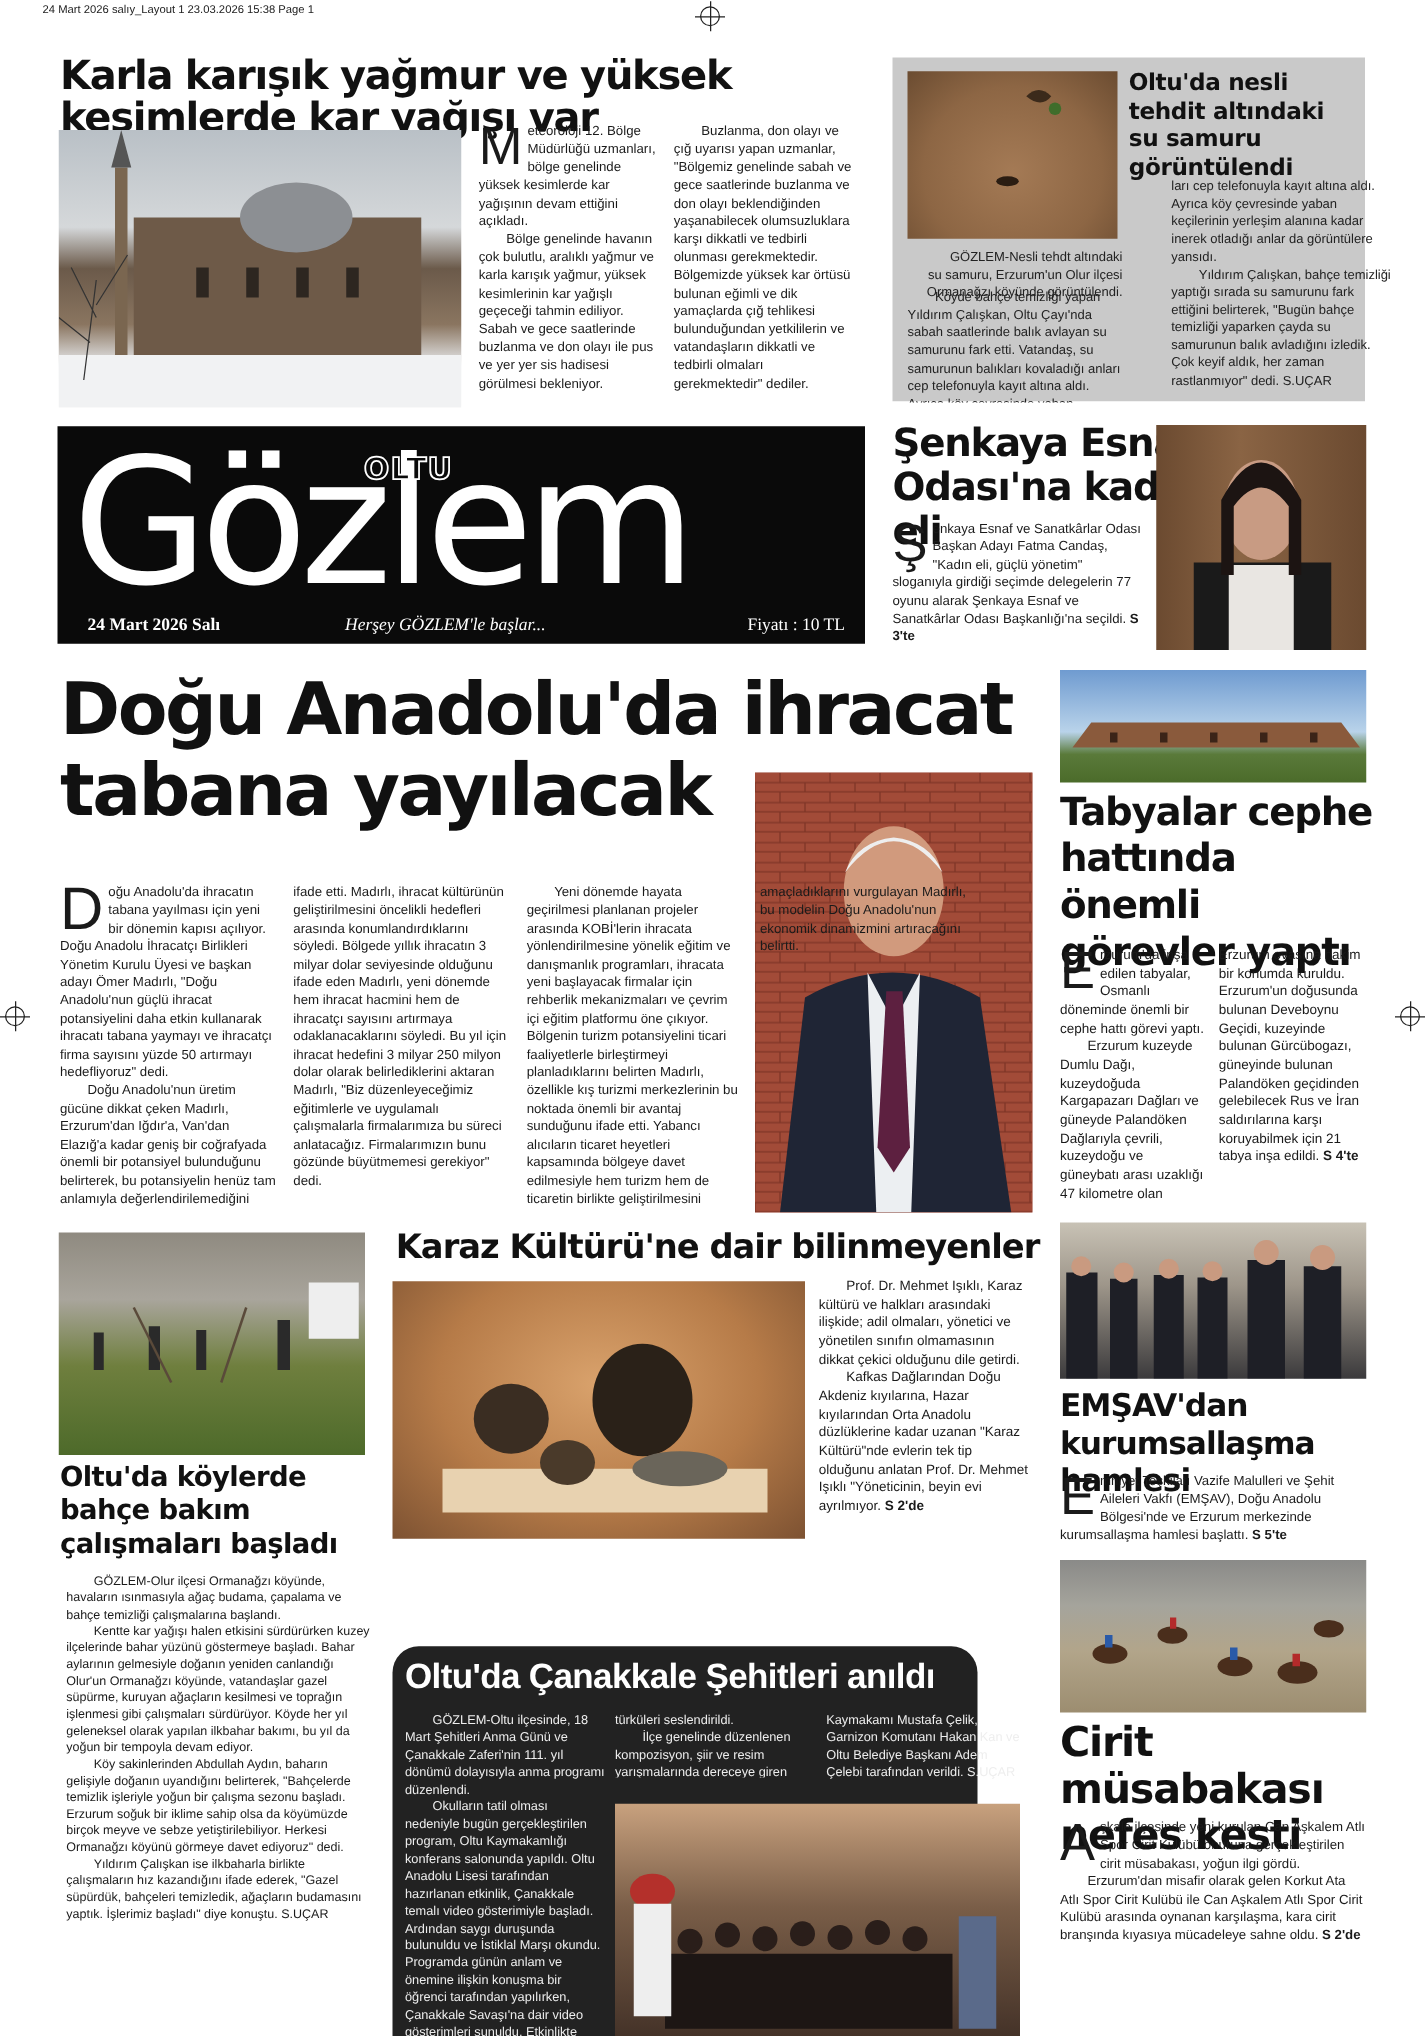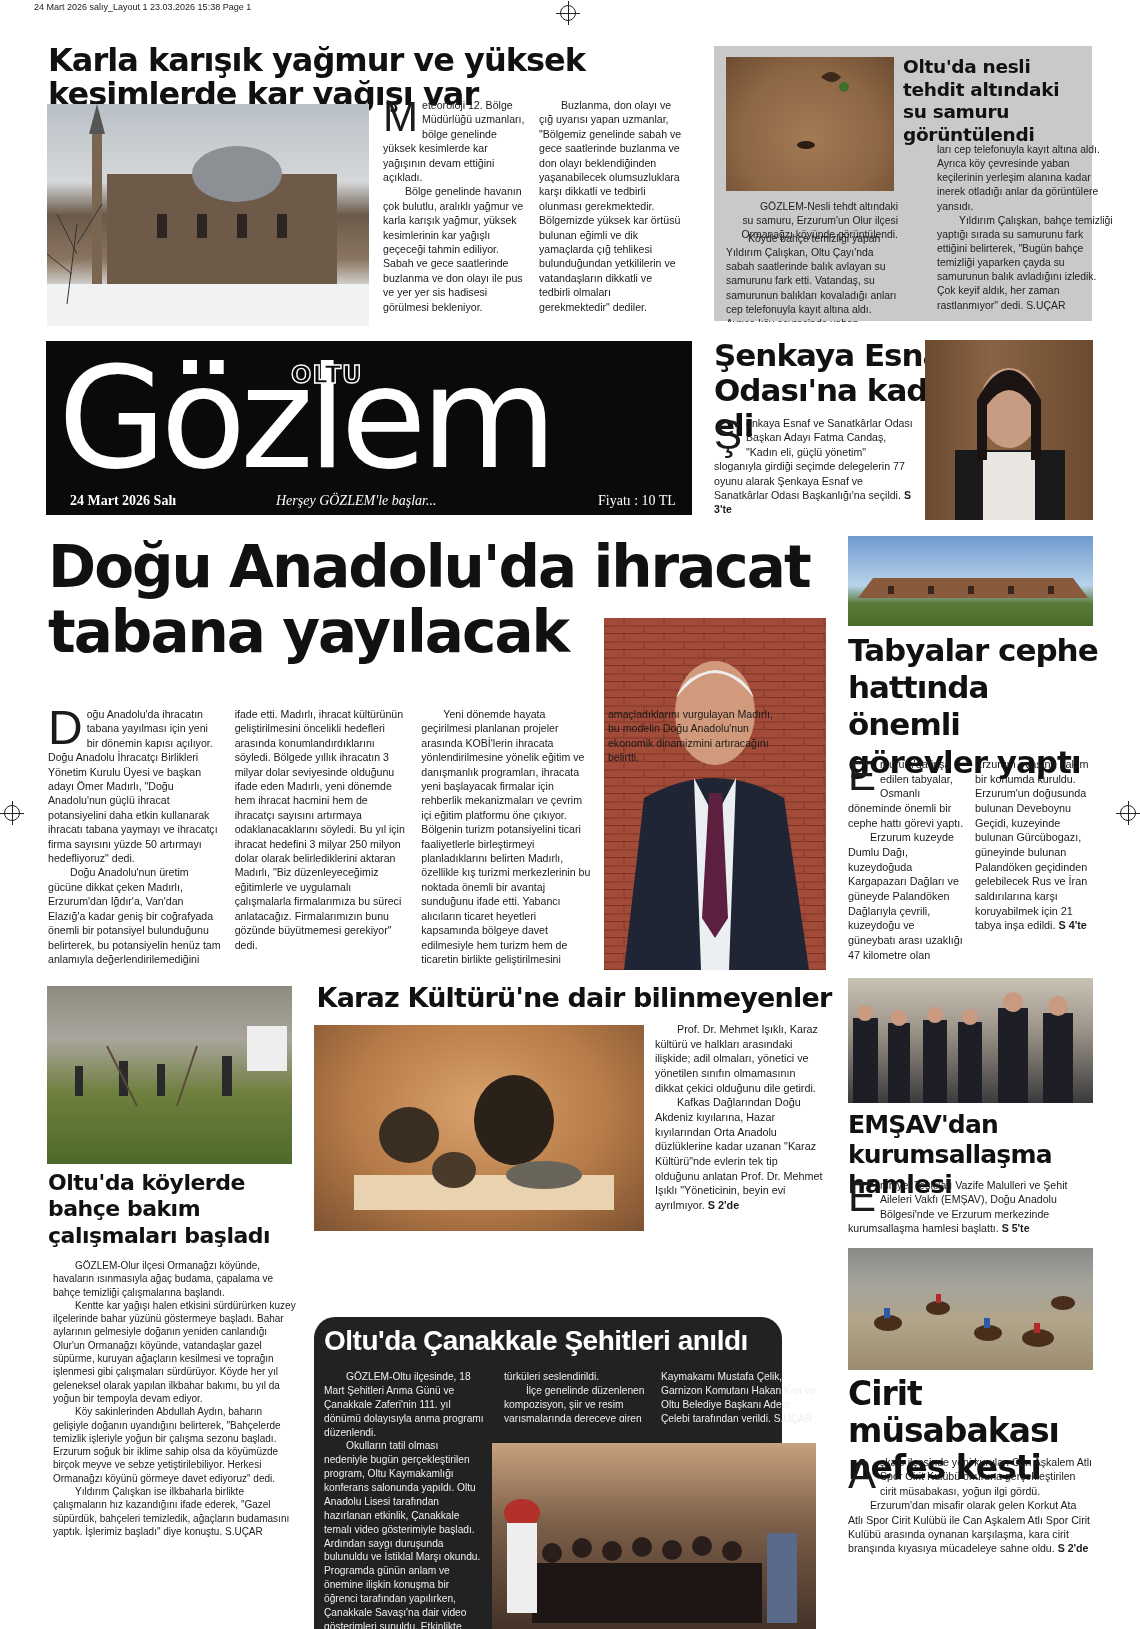--- a/index.html
+++ b/index.html
@@ -205,21 +205,21 @@
 <div class="abs body" style="left:848px;top:1178px;width:244px;">
   <p class="first"><span class="drop">E</span><span>mniyet Teşkilatı Vazife Malulleri ve Şehit Aileleri Vakfı (EMŞAV), Doğu Anadolu Bölgesi'nde ve Erzurum merkezinde kurumsallaşma hamlesi başlattı.</span> <span class="ref">S 5'te</span></p>
 </div>
 
 <div class="abs dark" style="left:314px;top:1317px;width:468px;height:335px;border-radius:21px;">
   <div class="abs" style="left:10px;top:8px;width:495px;font-family:'Liberation Sans',sans-serif;font-weight:bold;font-size:28px;color:#fff;letter-spacing:-0.5px;">Oltu'da Çanakkale Şehitleri anıldı</div>
   <div class="abs body" style="left:10px;top:53px;width:160px;height:280px;overflow:hidden;font-size:10.2px;color:#eee;">
     <p>GÖZLEM-Oltu ilçesinde, 18 Mart Şehitleri Anma Günü ve Çanakkale Zaferi'nin 111. yıl dönümü dolayısıyla anma programı düzenlendi.</p>
     <p>Okulların tatil olması nedeniyle bugün gerçekleştirilen program, Oltu Kaymakamlığı konferans salonunda yapıldı. Oltu Anadolu Lisesi tarafından hazırlanan etkinlik, Çanakkale temalı video gösterimiyle başladı. Ardından saygı duruşunda bulunuldu ve İstiklal Marşı okundu. Programda günün anlam ve önemine ilişkin konuşma bir öğrenci tarafından yapılırken, Çanakkale Savaşı'na dair video gösterimleri sunuldu. Etkinlikte ayrıca Çanakkale şehitleri için şiir okuması gerçekleştirildi, okul korosu tarafından Çanakkale türküleri seslendirildi.</p>
   </div>
-  <div class="abs body" style="left:178px;top:53px;width:155px;height:52px;overflow:hidden;font-size:10.2px;color:#eee;margin-left:12px;">
+  <div class="abs body" style="left:178px;top:53px;width:155px;height:52px;overflow:hidden;font-size:10.2px;color:#eee;">
     <p style="text-indent:0">türküleri seslendirildi.</p>
     <p>İlçe genelinde düzenlenen kompozisyon, şiir ve resim yarışmalarında dereceye giren öğrencilere ödülleri; Oltu Kaymakamı Mustafa Çelik, Garnizon Komutanı Hakan Kan ve Oltu Belediye Başkanı Adem Çelebi tarafından verildi. S.UÇAR</p>
   </div>
   <div class="abs body" style="left:347px;top:53px;width:155px;font-size:10.2px;color:#eee;">
     <p style="text-indent:0">Kaymakamı Mustafa Çelik, Garnizon Komutanı Hakan Kan ve Oltu Belediye Başkanı Adem Çelebi tarafından verildi. S.UÇAR</p>
   </div>
   <div class="abs photo" style="left:178px;top:126px;width:324px;height:206px;background:linear-gradient(180deg,#c8a17e 0%,#7a5e48 40%,#3a2a22 100%);">
     <svg width="324" height="206">
         <g fill="#2a1e1a">
           <circle cx="60" cy="110" r="10"></circle>

